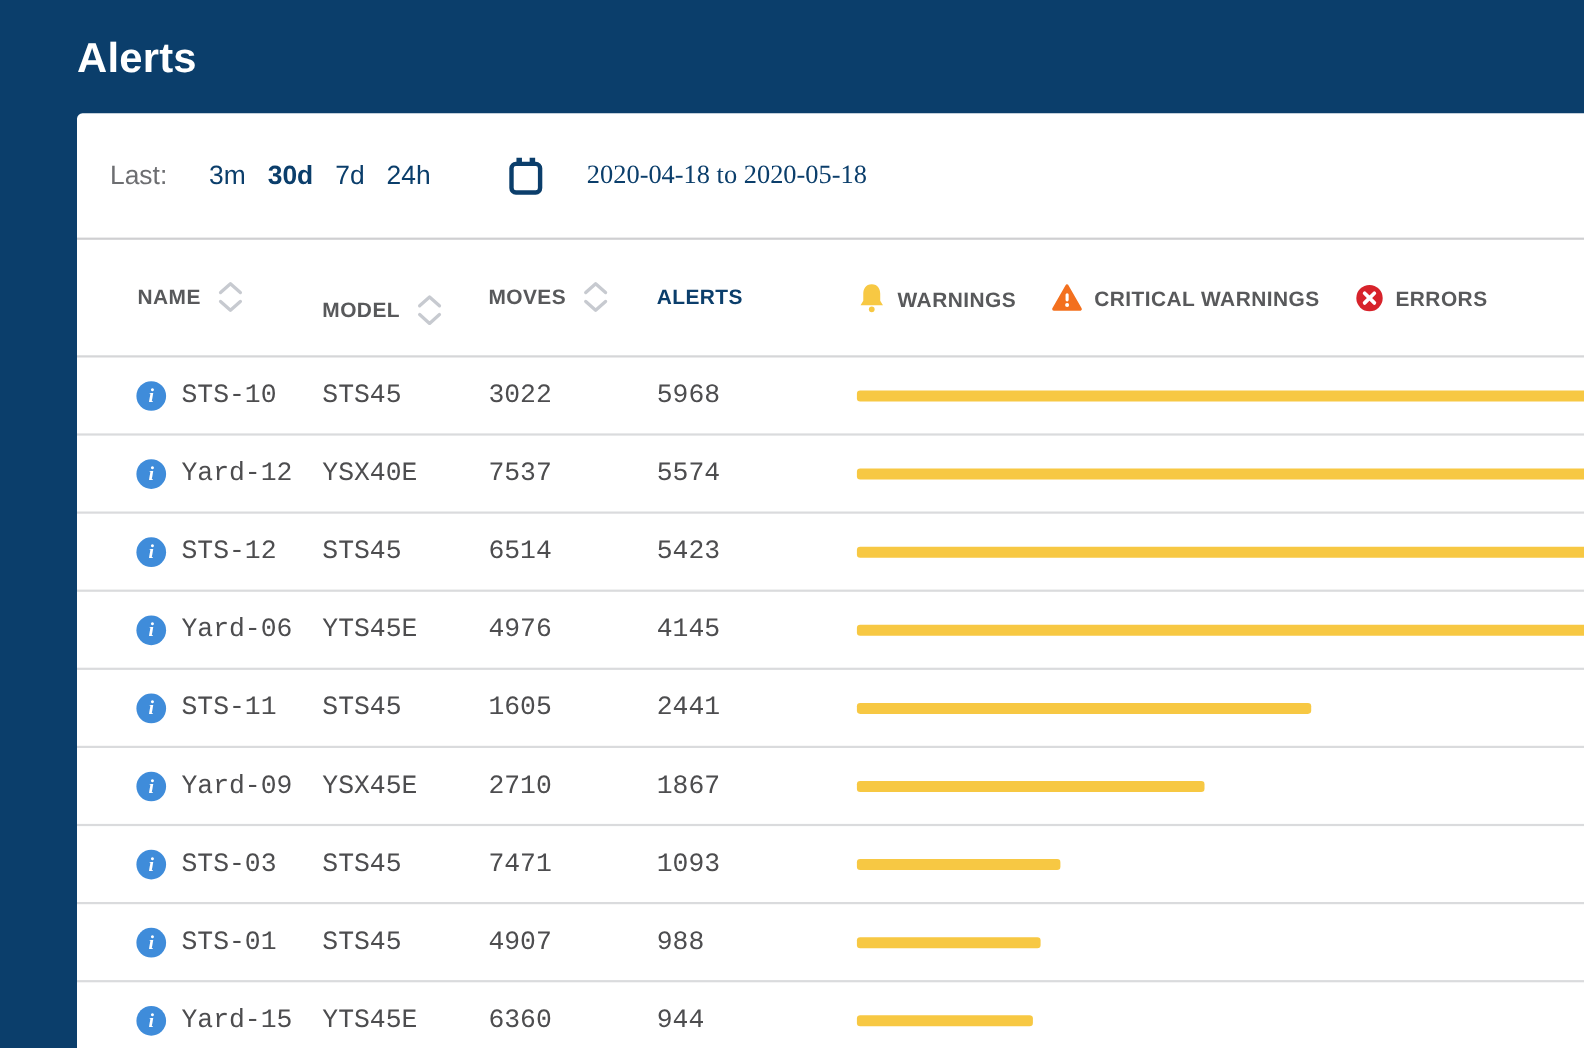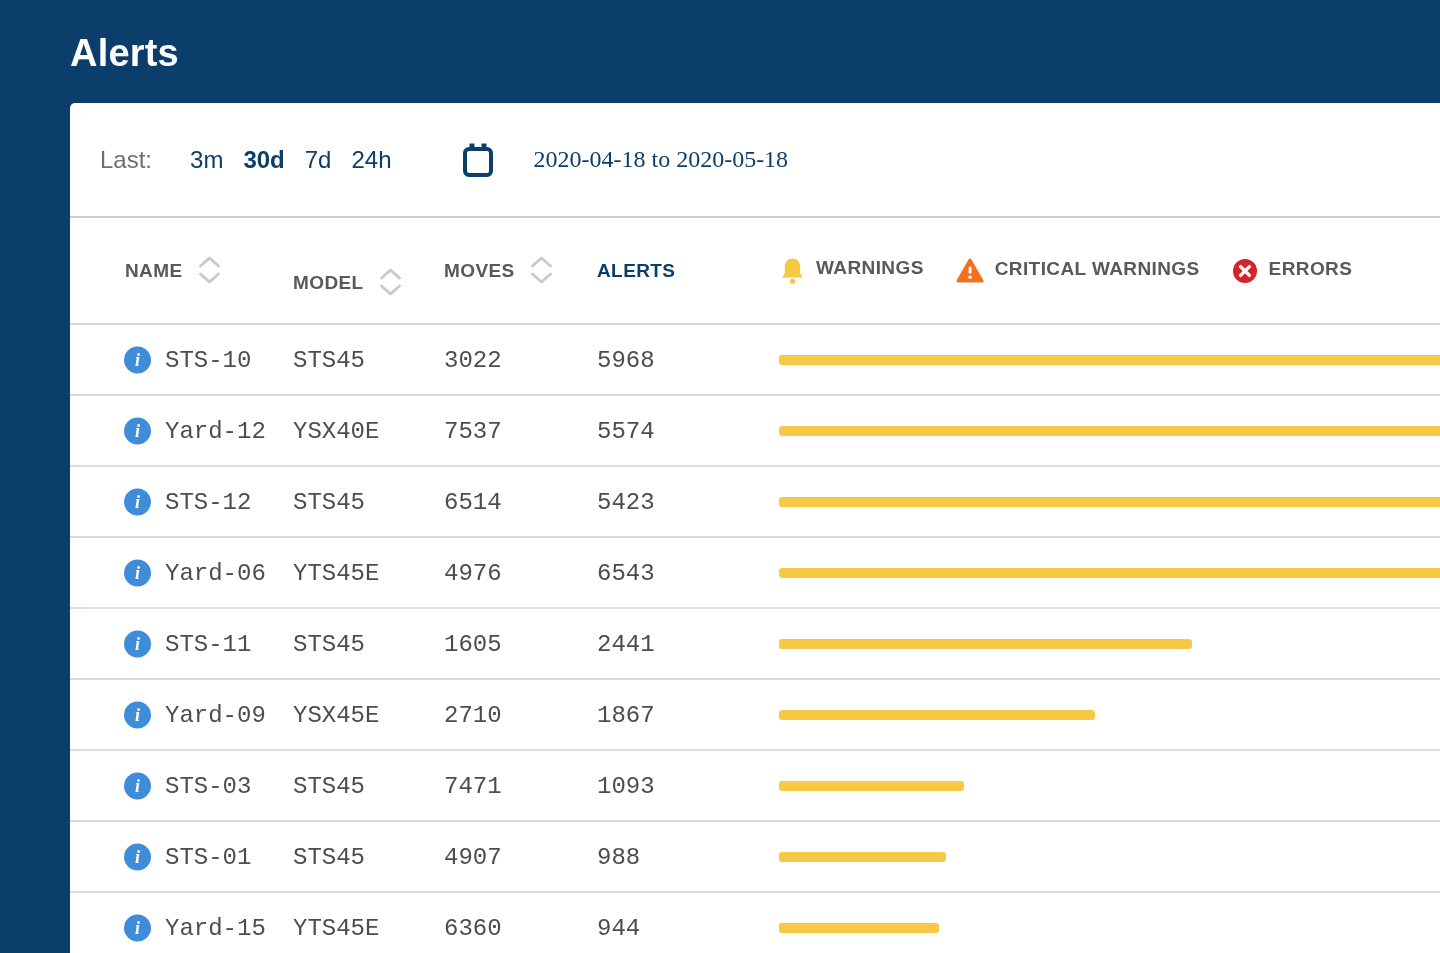--- a/index.html
+++ b/index.html
@@ -61,21 +61,21 @@
   .th .th-label { white-space: nowrap; }
   .th-name   { left: 55px;  }
   .th-model  { left: 223px; margin-top: 12px; }
   .th-moves  { left: 374px; }
   .th-alerts { left: 527px; color: #0B3E6B; }
 
   .legend {
     position: absolute; left: 710px; top: 0; height: 100%;
     display: flex; align-items: center; gap: 32px;
   }
-  .legend-item { display: flex; align-items: flex-start; gap: 11px; }
+  .legend-item { display: flex; align-items: flex-end; gap: 11px; }
   .legend-label {
     color: #58595B; font-size: 19px; font-weight: 700;
     letter-spacing: 0.4px; white-space: nowrap;
   }
 
   
   .trow {
     position: relative; height: 71px;
     border-bottom: 2px solid #DADBDD;
     cursor: pointer;
@@ -223,21 +223,21 @@
     <span class="cell model">STS45</span>
     <span class="cell moves">6514</span>
     <span class="cell alerts">5423</span>
     <span class="bar" style="width: 916px;"></span>
   </div>
       <div class="trow">
     <span class="info">i</span>
     <span class="cell name">Yard-06</span>
     <span class="cell model">YTS45E</span>
     <span class="cell moves">4976</span>
-    <span class="cell alerts">6543</span>
+    <span class="cell alerts">4145</span>
     <span class="bar" style="width: 701px;"></span>
   </div>
       <div class="trow">
     <span class="info">i</span>
     <span class="cell name">STS-11</span>
     <span class="cell model">STS45</span>
     <span class="cell moves">1605</span>
     <span class="cell alerts">2441</span>
     <span class="bar" style="width: 413px;"></span>
   </div>

